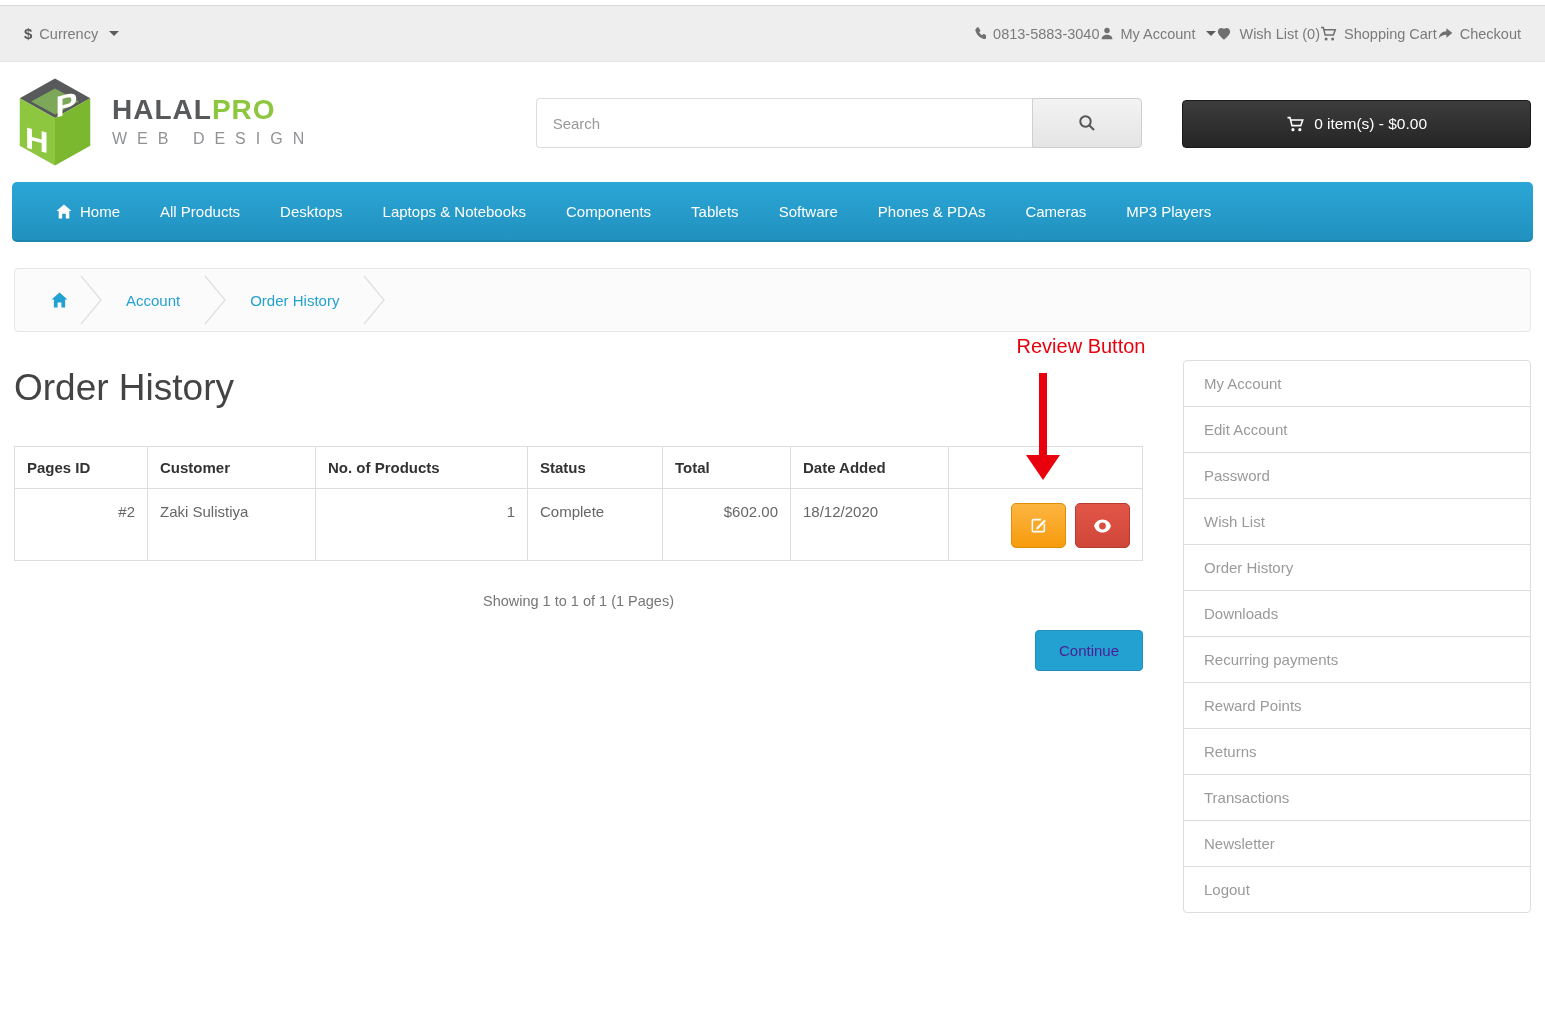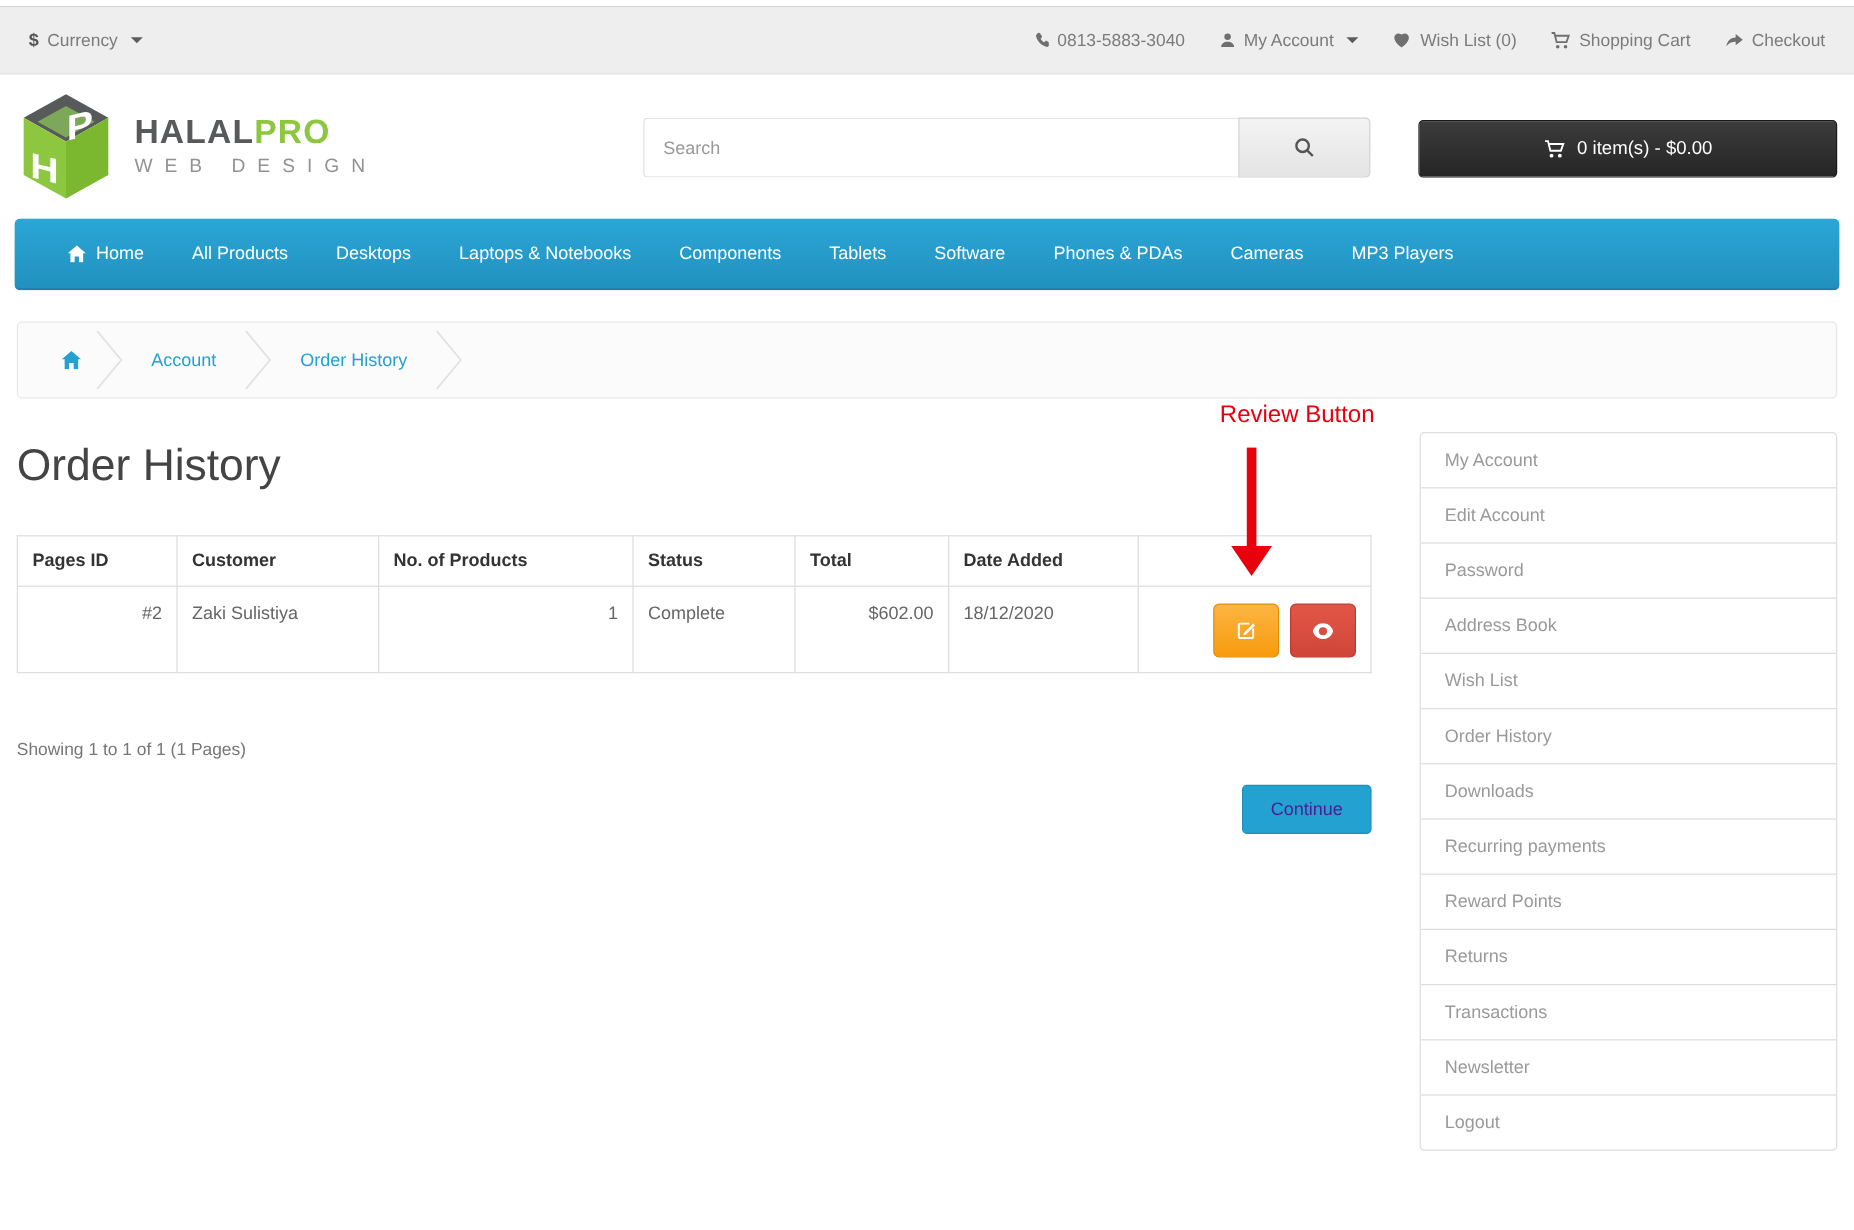--- a/index.html
+++ b/index.html
@@ -3,21 +3,21 @@
 <meta charset="utf-8">
 <style>
   * { box-sizing: border-box; margin: 0; padding: 0; }
   html,body { width:1545px; background:#fff; }
   body { position:relative; font-family:"Liberation Sans", sans-serif; color:#666; height:1025px; overflow:hidden; }
   a { text-decoration:none; cursor:pointer; }
 
   
   .topbar { margin-top:5px; height:57px; background:#eeeeee; border-top:1px solid #d9d9d9; border-bottom:1px solid #e3e3e3; }
   .topbar-inner { height:100%; padding:0 24px; display:flex; align-items:center; justify-content:space-between; font-size:14.5px; color:#7b7b7b; }
-  .topbar-right { display:flex; align-items:center; gap:28px; }
+  .topbar-right { display:flex; align-items:center; }
   .tb-item { display:flex; align-items:center; gap:7px; color:#7b7b7b; }
   .tb-item svg { flex:0 0 auto; }
   .caret { width:0; height:0; border-left:5px solid transparent; border-right:5px solid transparent; border-top:5px solid #5c5c5c; display:inline-block; margin-left:4px; }
   .dollar { font-weight:bold; color:#555; font-size:15px; }
 
   
   .header { display:flex; align-items:flex-start; padding:14px 14px 10px; }
   .logo { width:522px; display:flex; align-items:center; gap:16px; }
   .logo-text .line1 { font-size:28px; font-weight:bold; letter-spacing:1px; line-height:1; }
   .logo-text .w1 { color:#58595b; } .logo-text .w2 { color:#8dc63f; }
@@ -46,21 +46,21 @@
   table.orders { width:100%; border-collapse:collapse; font-size:15px; }
   table.orders th, table.orders td { border:1px solid #ddd; padding:12px; }
   table.orders th { color:#333; font-weight:bold; text-align:left; }
   table.orders td { color:#666; vertical-align:top; padding-top:14px; height:66px; }
   .num { text-align:right; }
   td.actions { text-align:right; padding:10px 10px 0 0; white-space:nowrap; }
   .btn-ic { display:inline-flex; align-items:center; justify-content:center; width:55px; height:45px; border-radius:5px; cursor:pointer; margin-left:5px; vertical-align:top; }
   .btn-edit { background:linear-gradient(#fcb541,#f79b0d); border:1px solid #e08e06; }
   .btn-view { background:linear-gradient(#e25648,#cf4638); border:1px solid #b93c31; }
 
-  .pagination { text-align:left; color:#767676; font-size:14.5px; margin-top:56px; }
+  .pagination { text-align:center; color:#767676; font-size:14.5px; margin-top:32px; }
   .continue-row { text-align:right; margin-top:21px; }
   .btn-continue { display:inline-block; background:#23a1d1; border:1px solid #1f90bb; color:#4c1d95; font-size:15px; padding:11px 23px; border-radius:4px; cursor:pointer; font-family:"Liberation Sans",sans-serif;margin-left:12px; }
 
   
   .sidebar { width:348px; margin-left:40px; margin-top:28px; border:1px solid #ddd; border-radius:4px; overflow:hidden; background:#fff; }
   .sb-item { display:block; padding:14px 20px; font-size:15px; color:#9a9a9a; border-bottom:1px solid #ddd; cursor:pointer; }
   .sb-item:last-child { border-bottom:none; }
 
   
   .ann-label { position:absolute; left:972px; top:335px; width:218px; text-align:center; color:#e8000d; font-size:20px; z-index:30; }
@@ -260,21 +260,20 @@
     <div class="pagination">Showing 1 to 1 of 1 (1 Pages)</div>
     <div class="continue-row">
       <button class="btn-continue">Continue</button>
     </div>
   </div>
 
   <div class="sidebar">
     <a class="sb-item">My Account</a>
     <a class="sb-item">Edit Account</a>
     <a class="sb-item">Password</a>
-    <a class="sb-item">Address Book</a>
     <a class="sb-item">Wish List</a>
     <a class="sb-item">Order History</a>
     <a class="sb-item">Downloads</a>
     <a class="sb-item">Recurring payments</a>
     <a class="sb-item">Reward Points</a>
     <a class="sb-item">Returns</a>
     <a class="sb-item">Transactions</a>
     <a class="sb-item">Newsletter</a>
     <a class="sb-item">Logout</a>
   </div>

